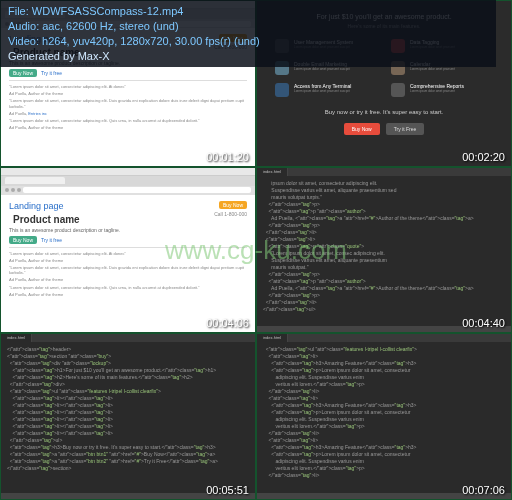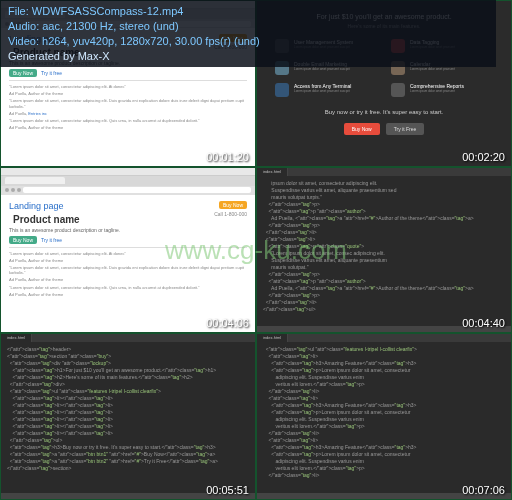--- a/index.html
+++ b/index.html
@@ -54,21 +54,21 @@
 .code{flex:1;padding:4px 6px;overflow:hidden}
 .code .ln{white-space:pre;color:#999}
 .code .str{color:#98c379}
 .statusbar{height:6px;background:#444}
 </style>
 </head>
 <body>
 
 <div class="header">
   <div>File: WDWFSASSCompass-12.mp4</div>
-  <div>Audio: aac, 21300 Hz, stereo (und)</div>
+  <div>Audio: aac, 62600 Hz, stereo (und)</div>
   <div>Video: h264, yuv420p, 1280x720, 30.00 fps(r) (und)</div>
   <div class="gen">Generated by Max-X</div>
 </div>
 
 <div class="wm">www.cg-ku.com</div>
 
 <div class="grid">
 
   <div class="cell">
     <div class="browser">

